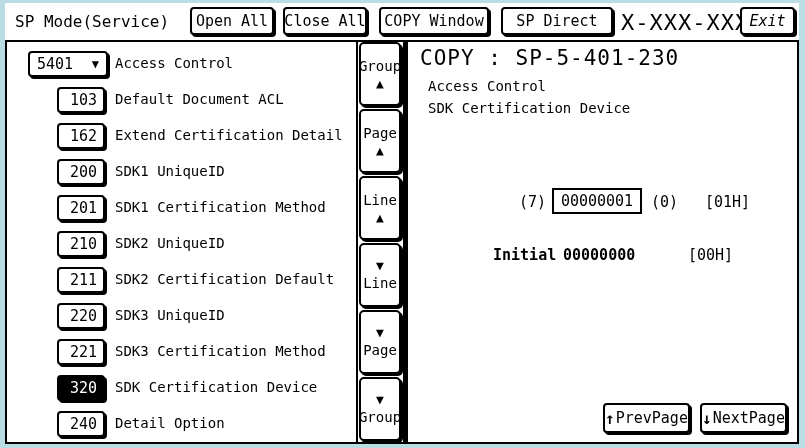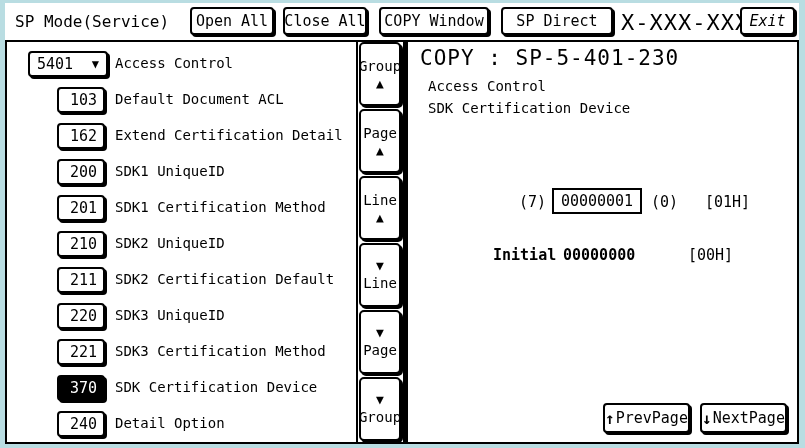--- a/index.html
+++ b/index.html
@@ -138,21 +138,21 @@
   </div>
   <div class="row" style="top:261px">
     <button class="numbtn">220</button>
     <span class="rowlabel">SDK3 UniqueID</span>
   </div>
   <div class="row" style="top:297px">
     <button class="numbtn">221</button>
     <span class="rowlabel">SDK3 Certification Method</span>
   </div>
   <div class="row" style="top:333px">
-    <button class="numbtn selected">370</button>
+    <button class="numbtn selected">320</button>
     <span class="rowlabel">SDK Certification Device</span>
   </div>
   <div class="row" style="top:369px">
     <button class="numbtn">240</button>
     <span class="rowlabel">Detail Option</span>
   </div>
 
   <div class="vline-thin"></div>
   <div class="vline-thick"></div>
 

